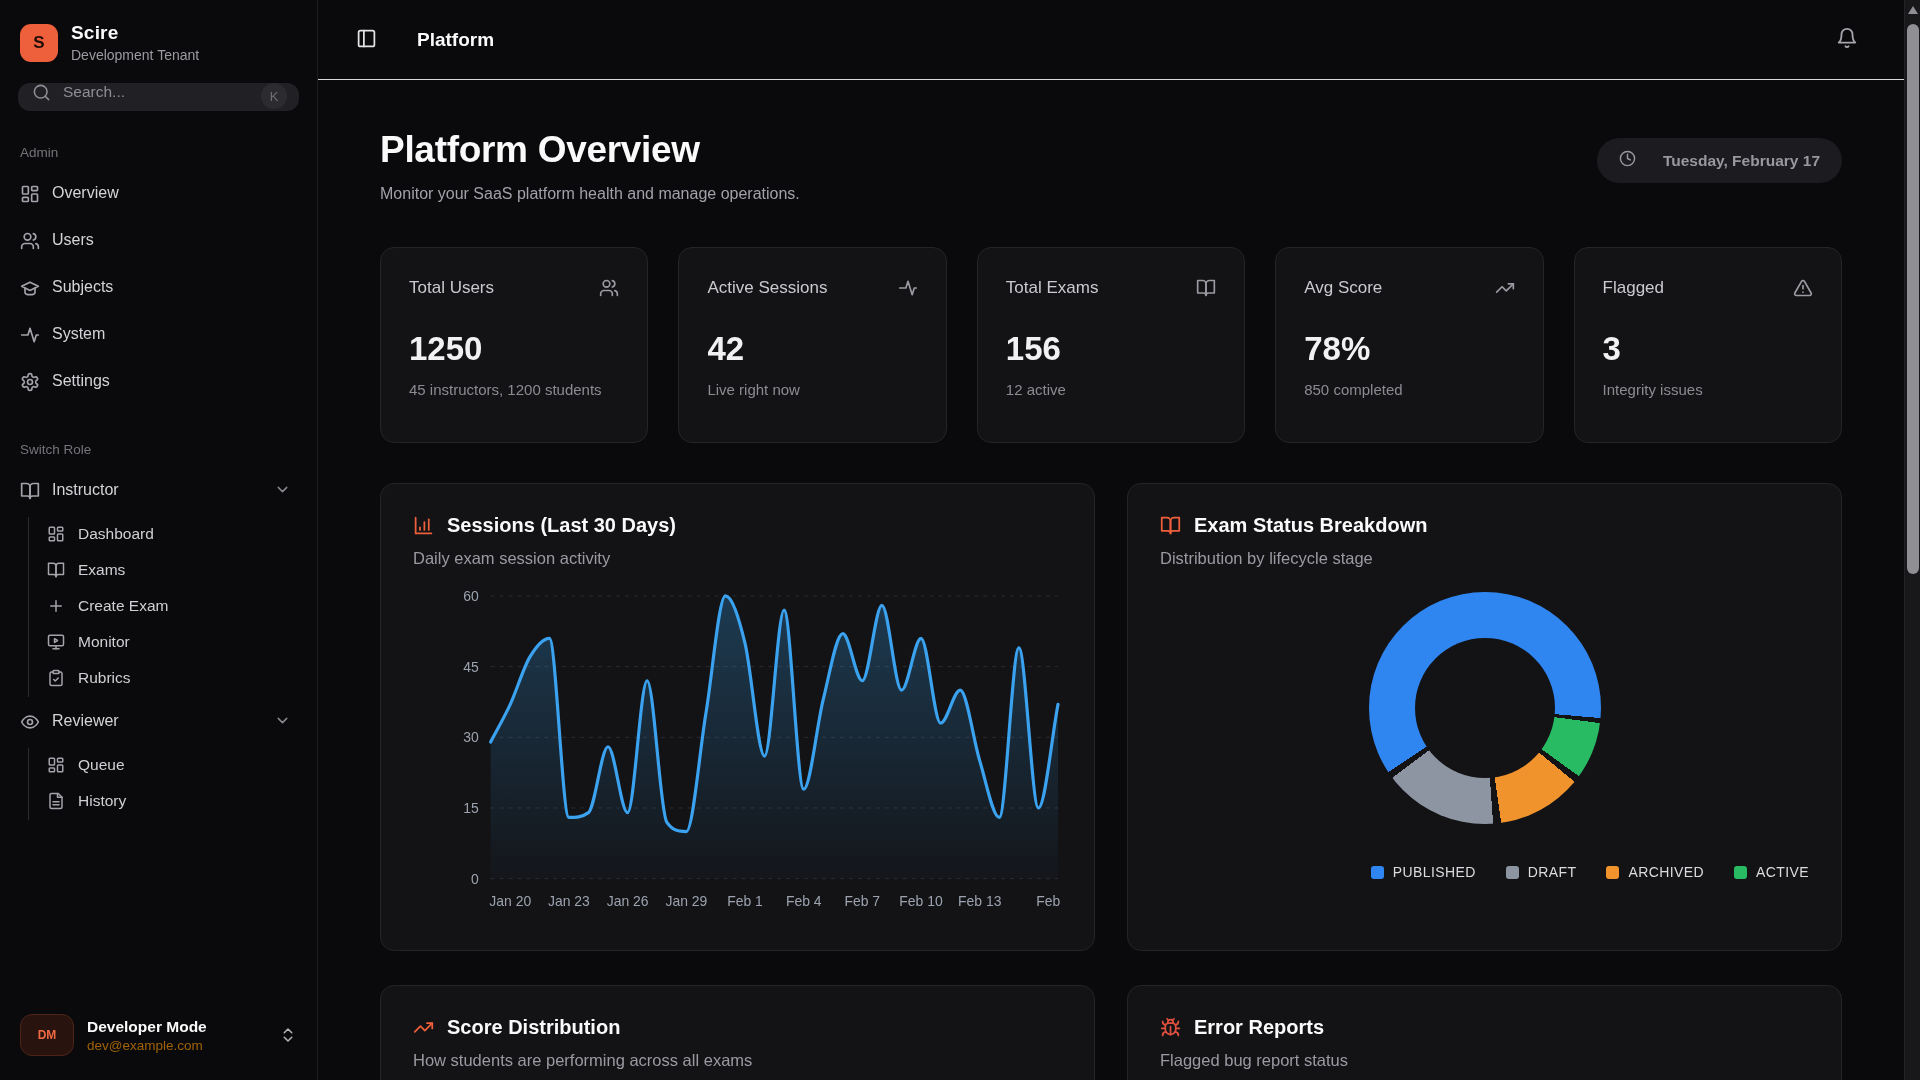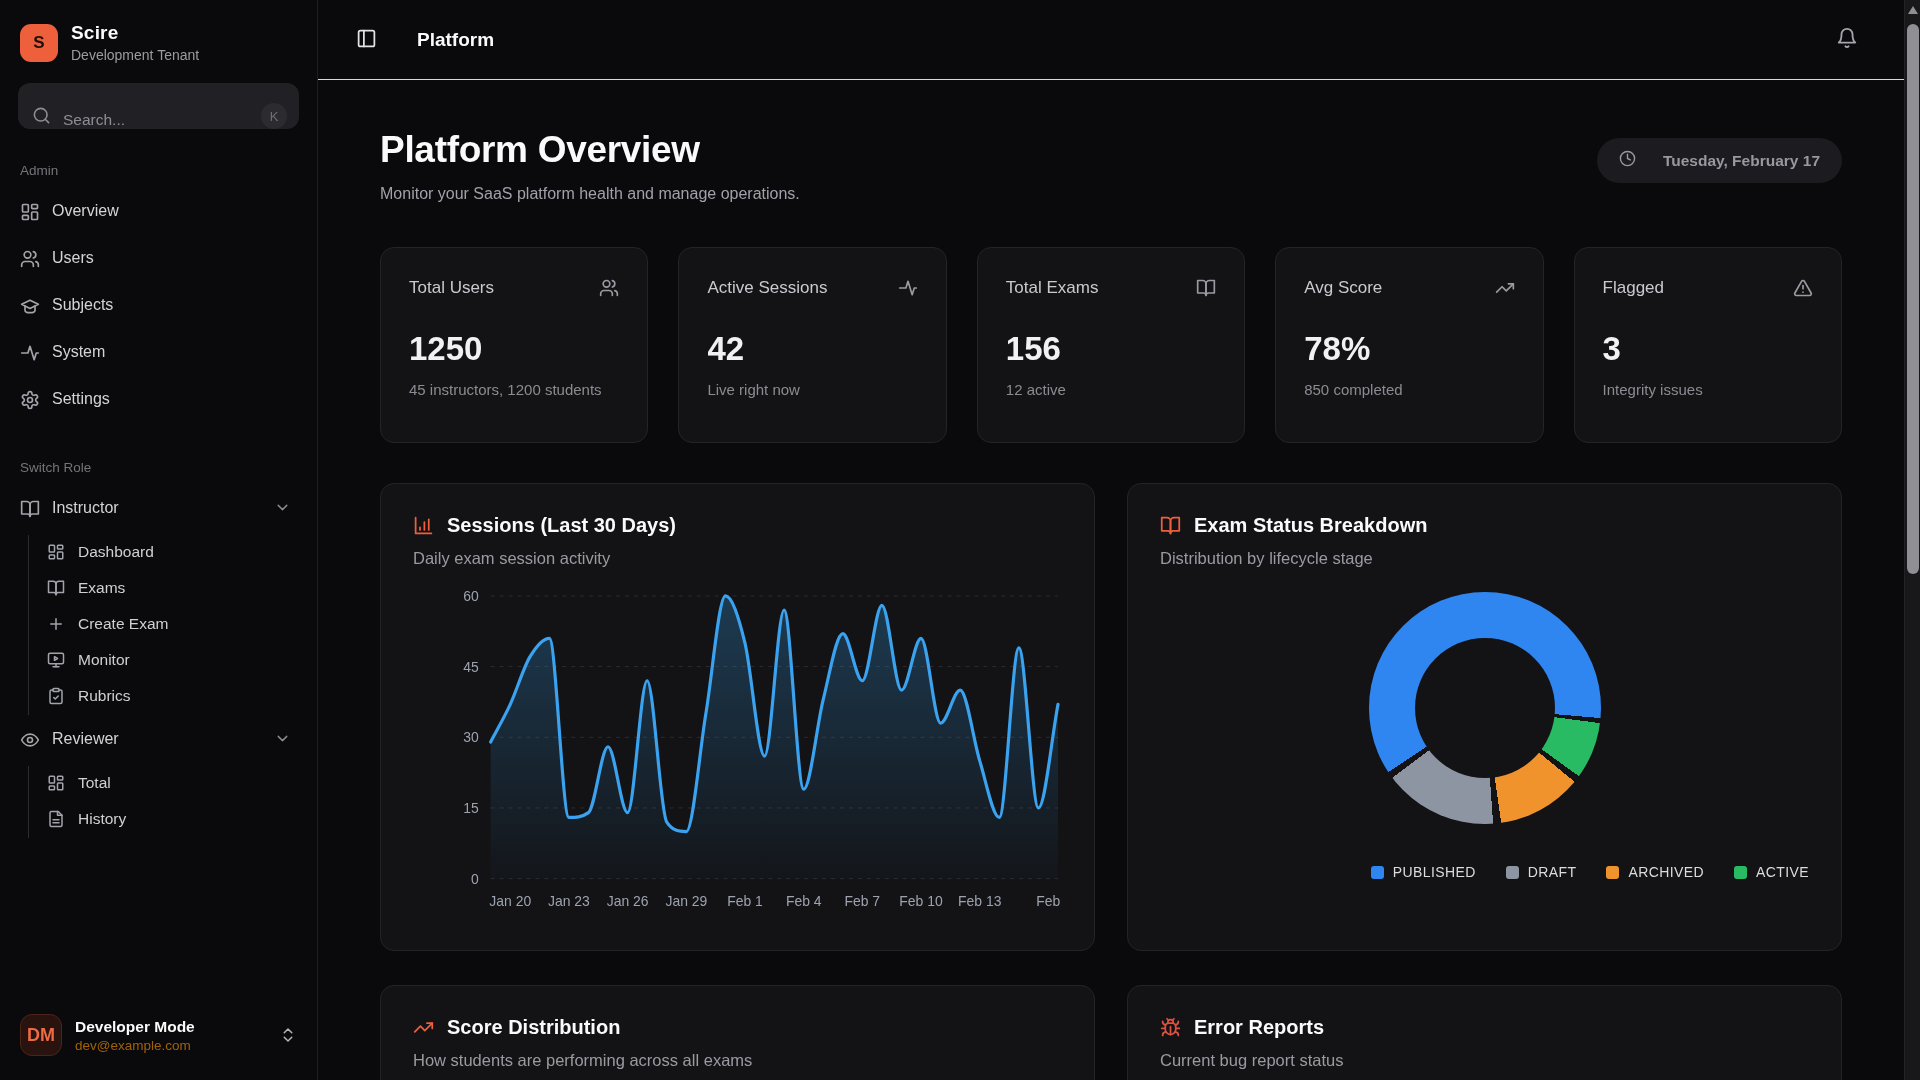--- a/index.html
+++ b/index.html
@@ -6,37 +6,37 @@
   html,body { margin:0; padding:0; background:#000; }
   body { font-family: "Liberation Sans", "DejaVu Sans", sans-serif; }
   .app { position:relative; width:1920px; height:1080px; background:#0a0a0c; color:#fafafa; overflow:hidden; display:flex; }
 
   
   .sidebar { width:318px; flex:none; display:flex; flex-direction:column; padding:20px 18px 20px; border-right:1px solid #1e1e22; background:#0a0a0c; }
   .logo-row { display:flex; align-items:center; gap:13px; padding:2px 2px; cursor:pointer; }
   .logo { width:38px; height:38px; border-radius:11px; background:var(--accent); color:#1f0d07; font-weight:700; font-size:17px; display:flex; align-items:center; justify-content:center; flex:none; }
   .app-name { font-size:19px; font-weight:700; letter-spacing:.2px; }
   .tenant { font-size:14px; color:#9b9ba2; margin-top:3px; }
-  .search-box { display:flex; align-items:flex-end; gap:12px; background:#212125; border-radius:12px; height:46px; padding:0 12px 0 14px; margin-top:18px; color:#8d8d93; font-size:15.5px; cursor:text; }
+  .search-box { display:flex; align-items:flex-start; gap:12px; background:#212125; border-radius:12px; height:28px; padding:0 12px 0 14px; margin-top:18px; color:#8d8d93; font-size:15.5px; cursor:text; }
   .search-box .icon svg { width:19px; height:19px; }
   .kbd { margin-left:auto; color:#6f6f76; font-size:13px; background:rgba(255,255,255,.05); width:26px; height:26px; border-radius:50%; display:flex; align-items:center; justify-content:center; }
   #sidebar-nav { display:flex; flex-direction:column; overflow:hidden; }
   .nav-section-label { font-size:13.5px; color:#74747b; margin:34px 2px 13px; }
   .nav-item { display:flex; gap:12px; padding:11px 8px 11px 2px; border-radius:10px; color:#d4d4d8; font-size:16px; margin-bottom:5px; cursor:pointer; }
   .nav-item .icon { color:#a3a3ab; display:flex; }
   .nav-item .icon svg { width:20px; height:20px; }
   .nav-label { white-space:nowrap; }
   .chev { margin-left:auto; color:#8a8a90; display:flex; }
   .chev svg { width:17px; height:17px; }
   .nav-subgroup { margin:0 0 4px 10px; border-left:1px solid #2b2b30; padding-left:14px; }
   .nav-subitem { display:flex; align-items:center; gap:13px; padding:8px 8px 8px 4px; font-size:15.5px; color:#cfcfd4; border-radius:8px; margin-bottom:2px; cursor:pointer; }
   .nav-subitem .icon { color:#a3a3ab; display:flex; }
   .nav-subitem .icon svg { width:18px; height:18px; }
   .user-row { margin-top:auto; display:flex; align-items:center; gap:13px; padding:4px 2px; cursor:pointer; }
-  .avatar { width:42px; height:42px; border-radius:12px; background:#29130e; border:1px solid #4d241a; color:#ee6a42; font-size:18px; font-weight:700; display:flex; align-items:center; justify-content:center; flex:none; }
+  .avatar { width:54px; height:42px; border-radius:12px; background:#29130e; border:1px solid #4d241a; color:#ee6a42; font-size:12px; font-weight:700; display:flex; align-items:center; justify-content:center; flex:none; }
   .user-name { font-size:15.5px; font-weight:700; }
   .user-email { font-size:13.5px; color:#a16207; margin-top:2px; }
   .user-row .chev { color:#b4b4ba; }
   .user-row .chev svg { width:18px; height:18px; }
 
   
   .main { flex:1; margin-right:16px; display:flex; flex-direction:column; overflow:hidden; }
   .topbar { height:80px; flex:none; display:flex; align-items:center; padding:0 46px 0 38px; border-bottom:1px solid #d9d9dd; }
   .icon-btn { background:none; border:none; color:#e4e4e7; padding:0; display:flex; cursor:pointer; }
   .icon-btn svg { width:21px; height:21px; }
@@ -238,21 +238,21 @@
         <div class="nav-subgroup">
           <div class="nav-subitem">
             <span class="icon">
               <svg viewBox="0 0 24 24" fill="none" stroke="currentColor" stroke-width="2" stroke-linecap="round" stroke-linejoin="round">
                 <rect x="3" y="3" width="7" height="9" rx="1"></rect>
                 <rect x="14" y="3" width="7" height="5" rx="1"></rect>
                 <rect x="14" y="12" width="7" height="9" rx="1"></rect>
                 <rect x="3" y="16" width="7" height="5" rx="1"></rect>
               </svg>
             </span>
-            <span class="nav-label">Total</span>
+            <span class="nav-label">Queue</span>
           </div>
           <div class="nav-subitem">
             <span class="icon">
               <svg viewBox="0 0 24 24" fill="none" stroke="currentColor" stroke-width="2" stroke-linecap="round" stroke-linejoin="round">
                 <path d="M15 2H6a2 2 0 0 0-2 2v16a2 2 0 0 0 2 2h12a2 2 0 0 0 2-2V7Z"></path>
                 <path d="M14 2v5h6"></path>
                 <path d="M16 13H8"></path>
                 <path d="M16 17H8"></path>
               </svg>
             </span>
@@ -485,21 +485,21 @@
                   <path d="M6.53 9C4.6 8.8 3 7.1 3 5"></path>
                   <path d="M6 13H2"></path>
                   <path d="M3 21c0-2.1 1.7-3.8 3.8-4"></path>
                   <path d="M20.97 5c0 2.1-1.6 3.8-3.5 4"></path>
                   <path d="M22 13h-4"></path>
                   <path d="M17.2 17c2.1.2 3.8 1.9 3.8 4"></path>
                 </svg>
               </span>
             <span>Error Reports</span>
           </div>
-          <div class="card-sub">Current bug report status</div>
+          <div class="card-sub">Flagged bug report status</div>
         </section>
       </div>
     </div>
   </main>
 
   <div class="scrollbar">
     <div class="scroll-arrow"></div>
     <div class="scroll-thumb"></div>
   </div>
 </div>

